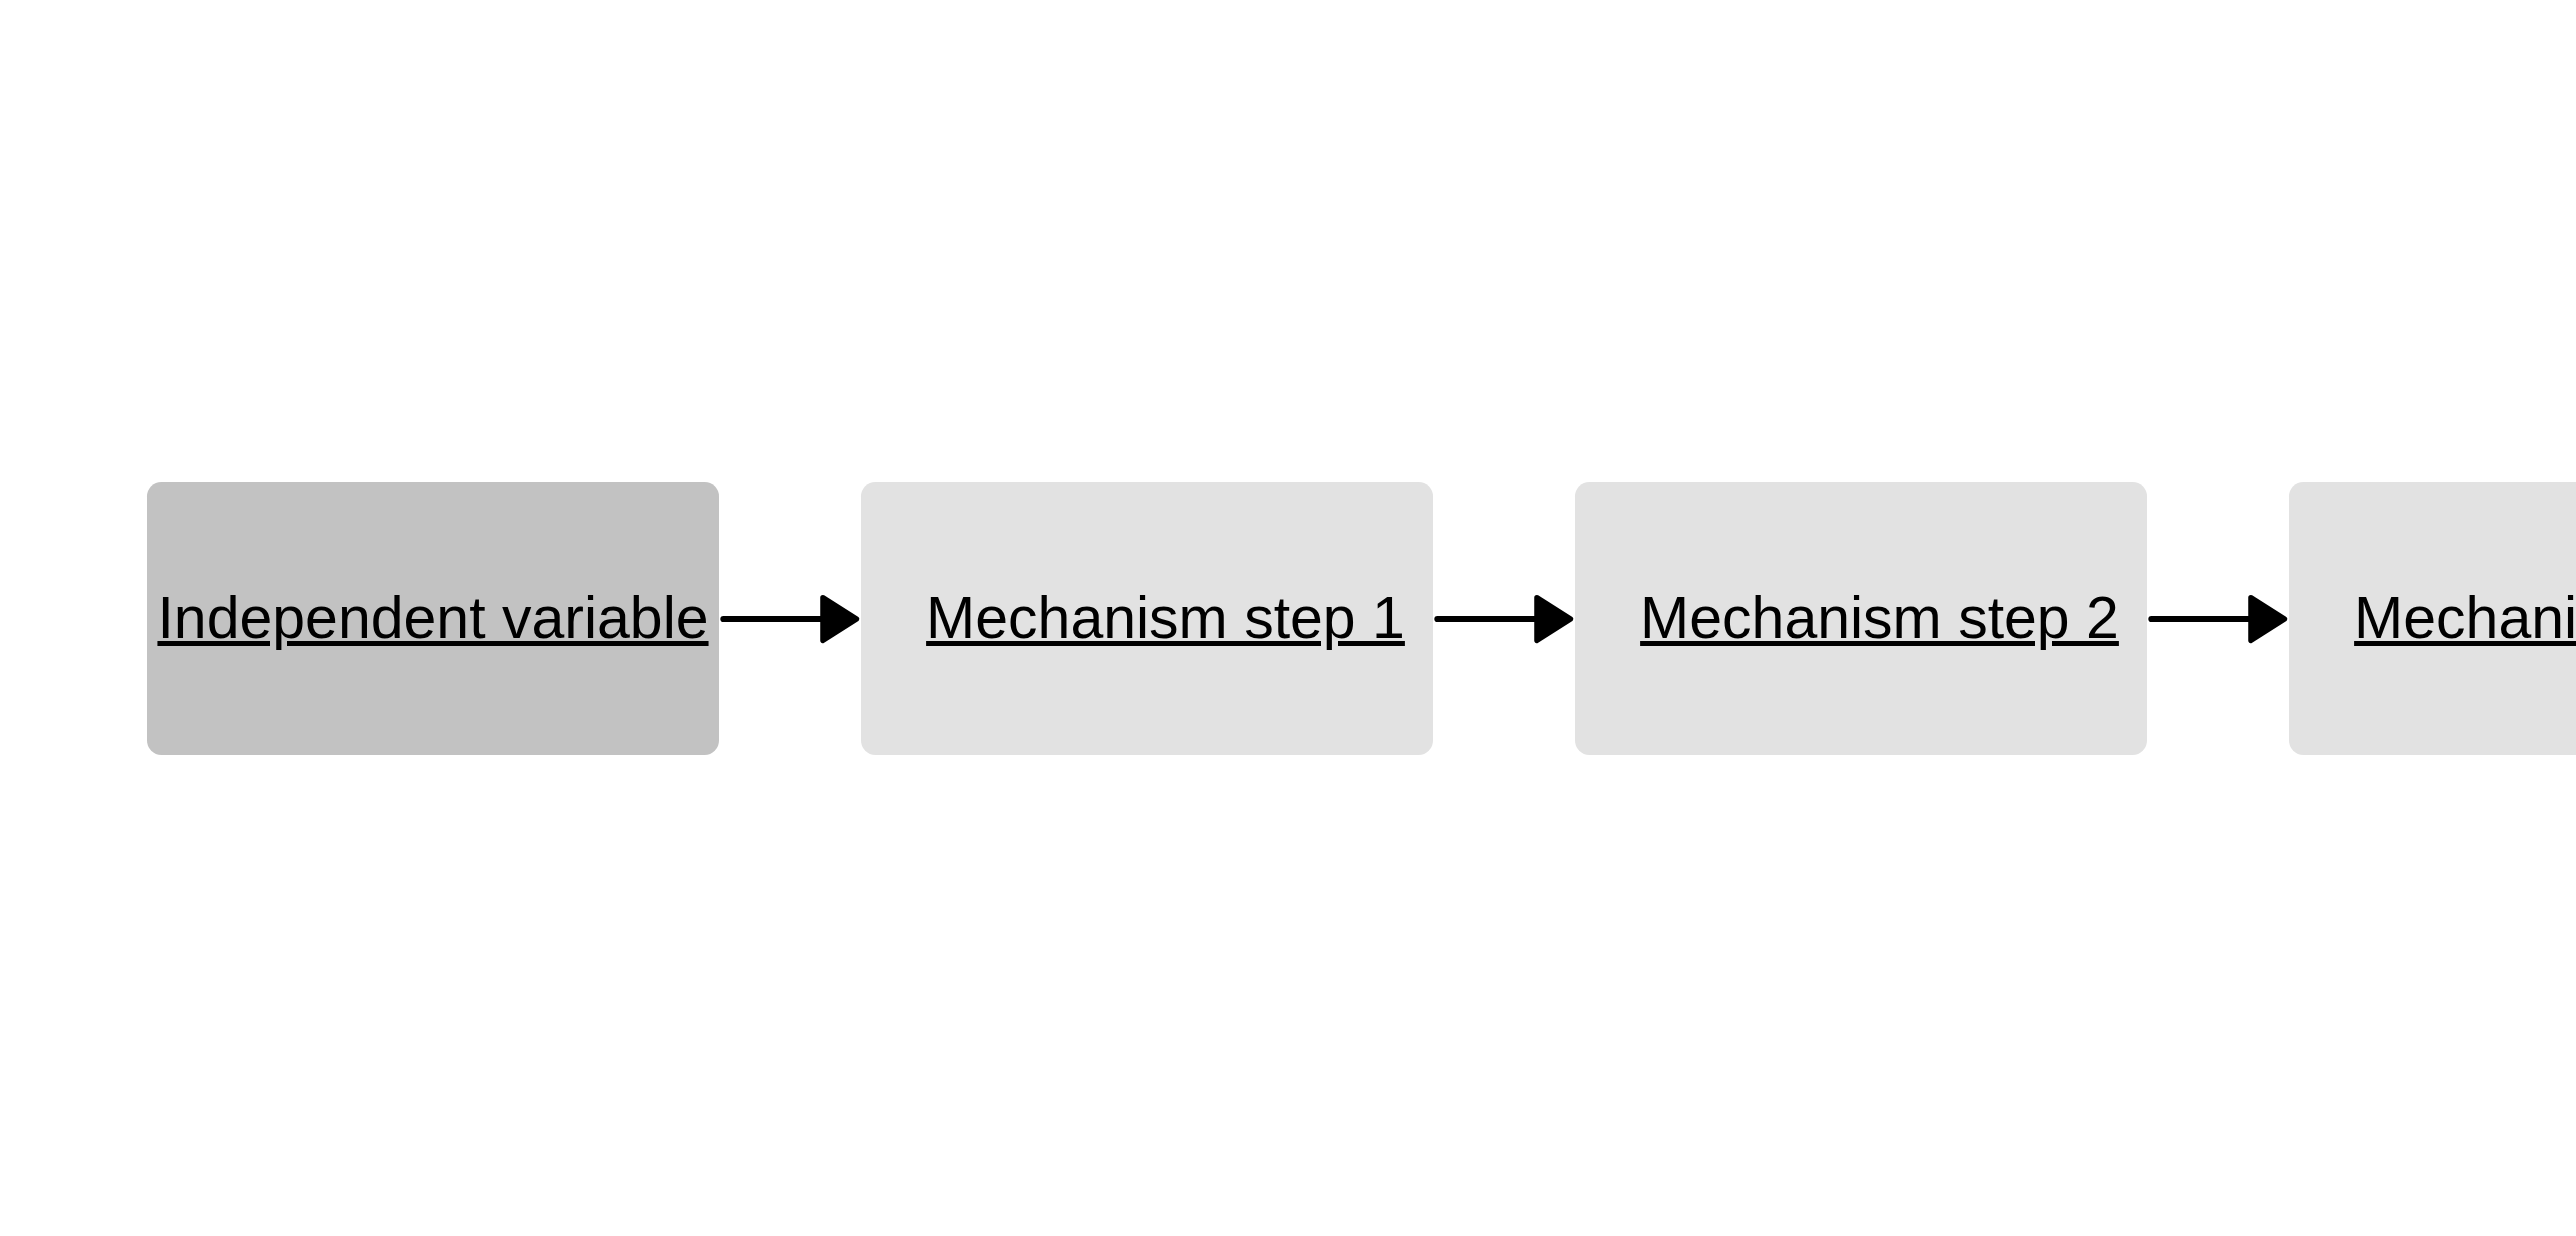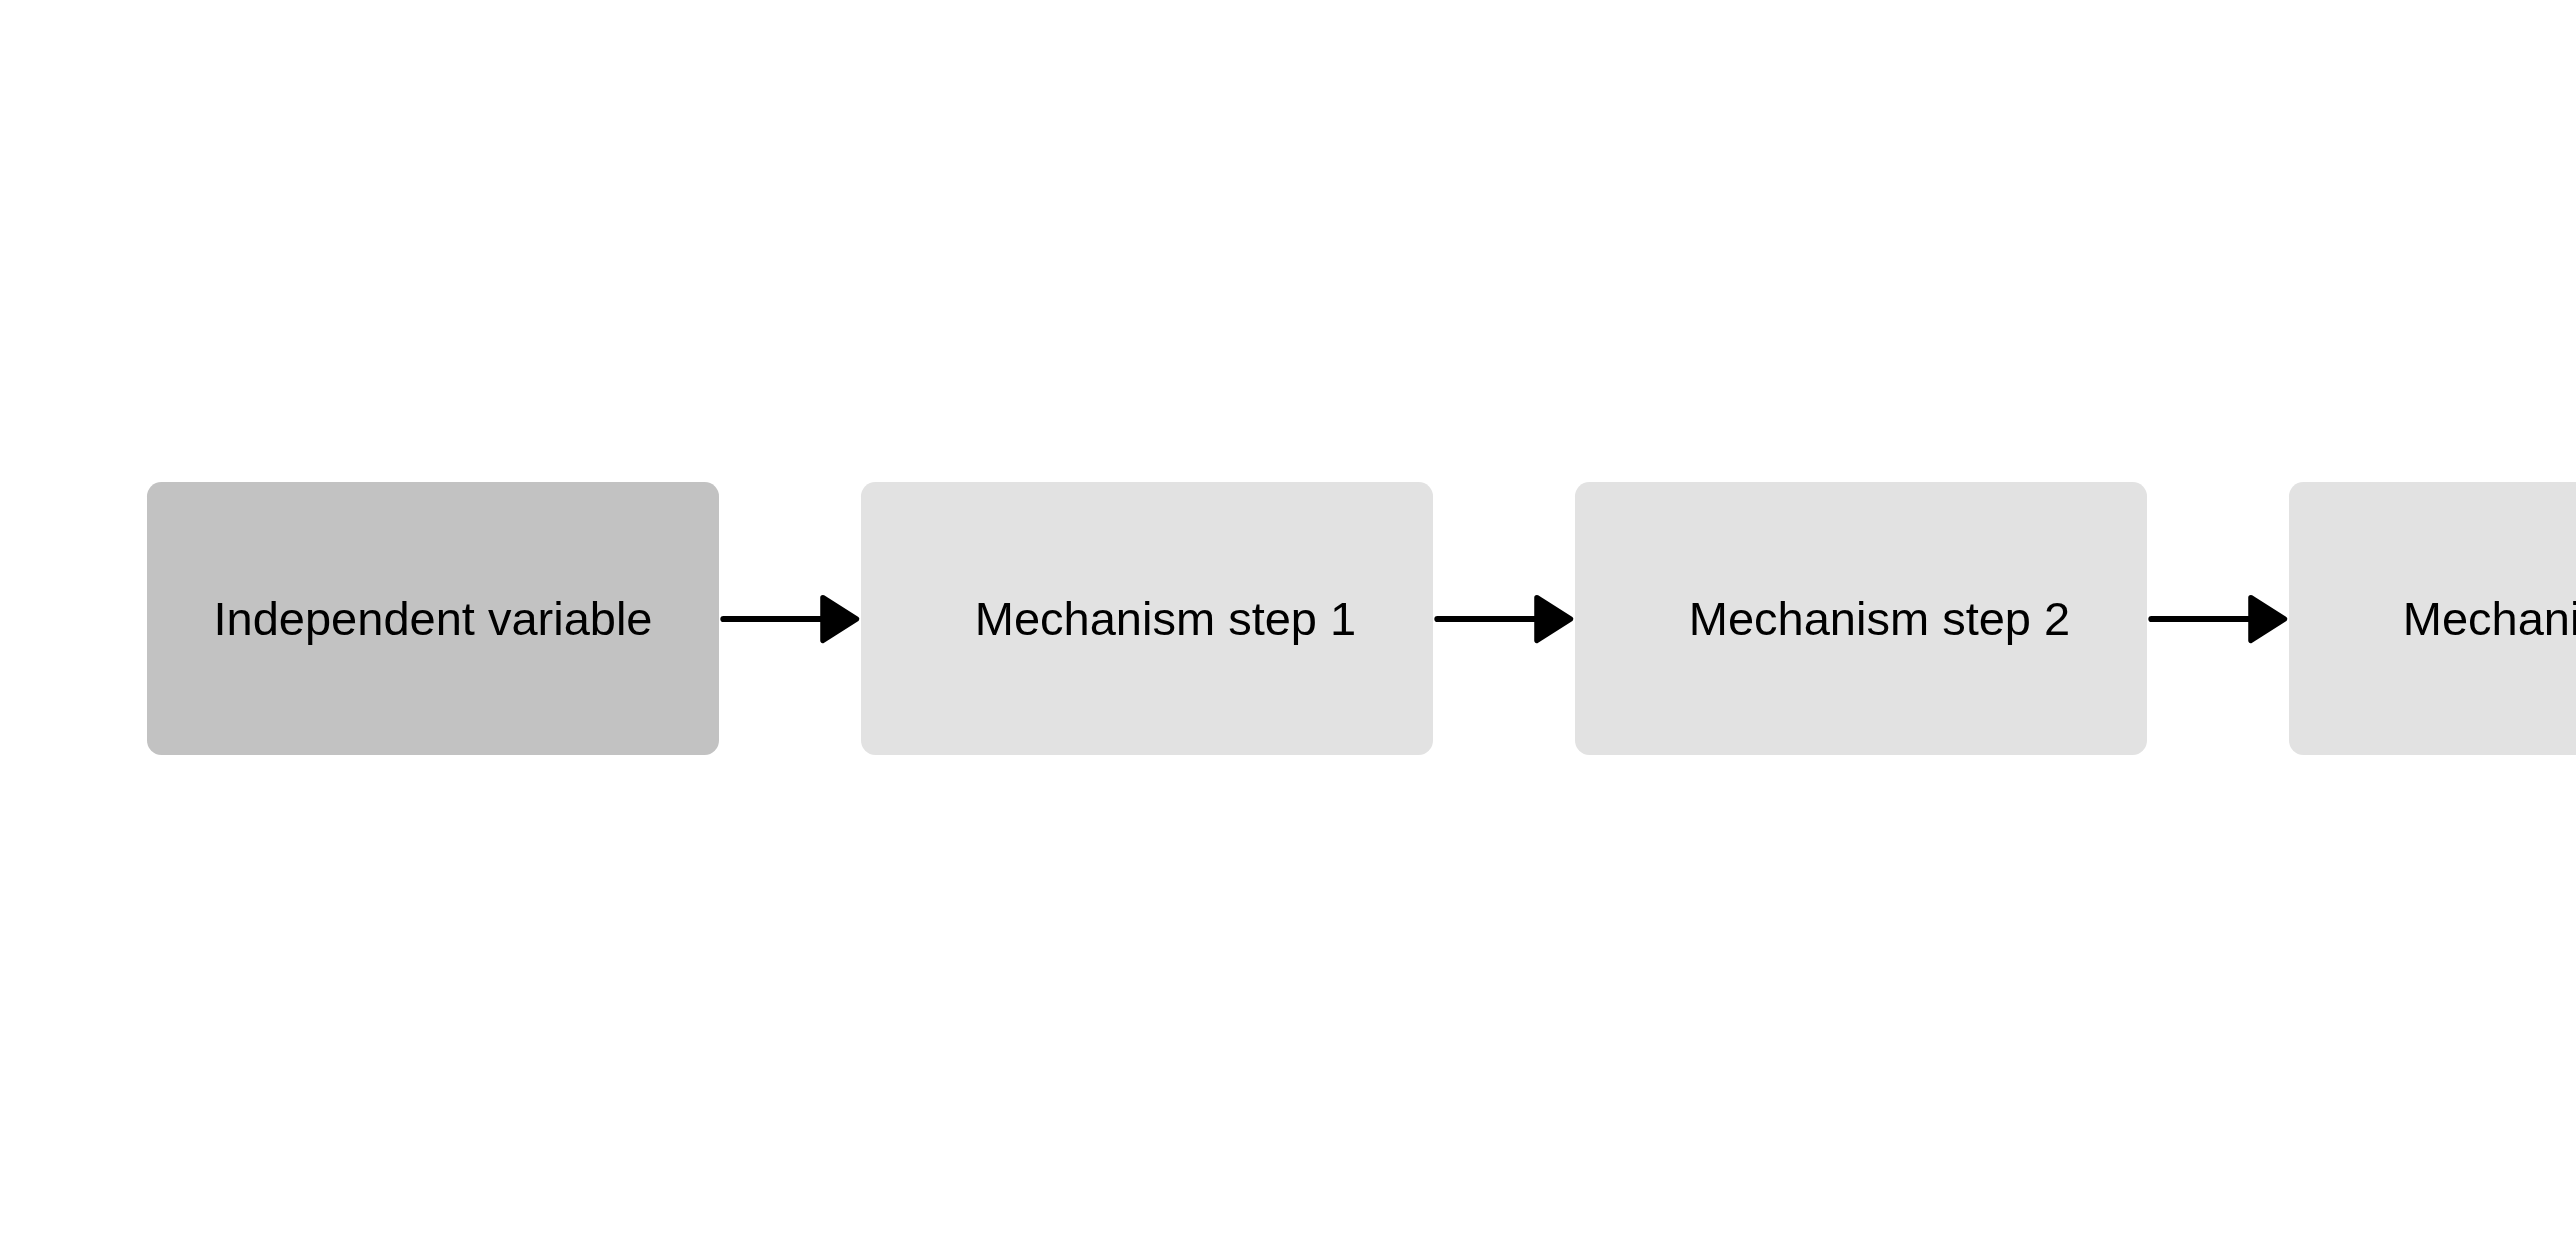--- a/index.html
+++ b/index.html
@@ -28,24 +28,25 @@
     width: 572px;
     height: 273px;
     border-radius: 14.4px;
     display: flex;
     align-items: center;
     justify-content: center;
     box-sizing: border-box;
     flex: 0 0 auto;
   }
   .node .label {
-    font-size: 47px;
+    font-size: 59px;
     line-height: 1.1;
     color: #000000;
     white-space: nowrap;
+    text-decoration: underline;
   }
   .node.endpoint { background: #c2c2c2; }
   .node.step     { background: #e2e2e2; padding-left: 37px; }
   .arrow {
     width: 142px;
     height: 82px;
     flex: 0 0 auto;
     display: block;
   }
 </style>

